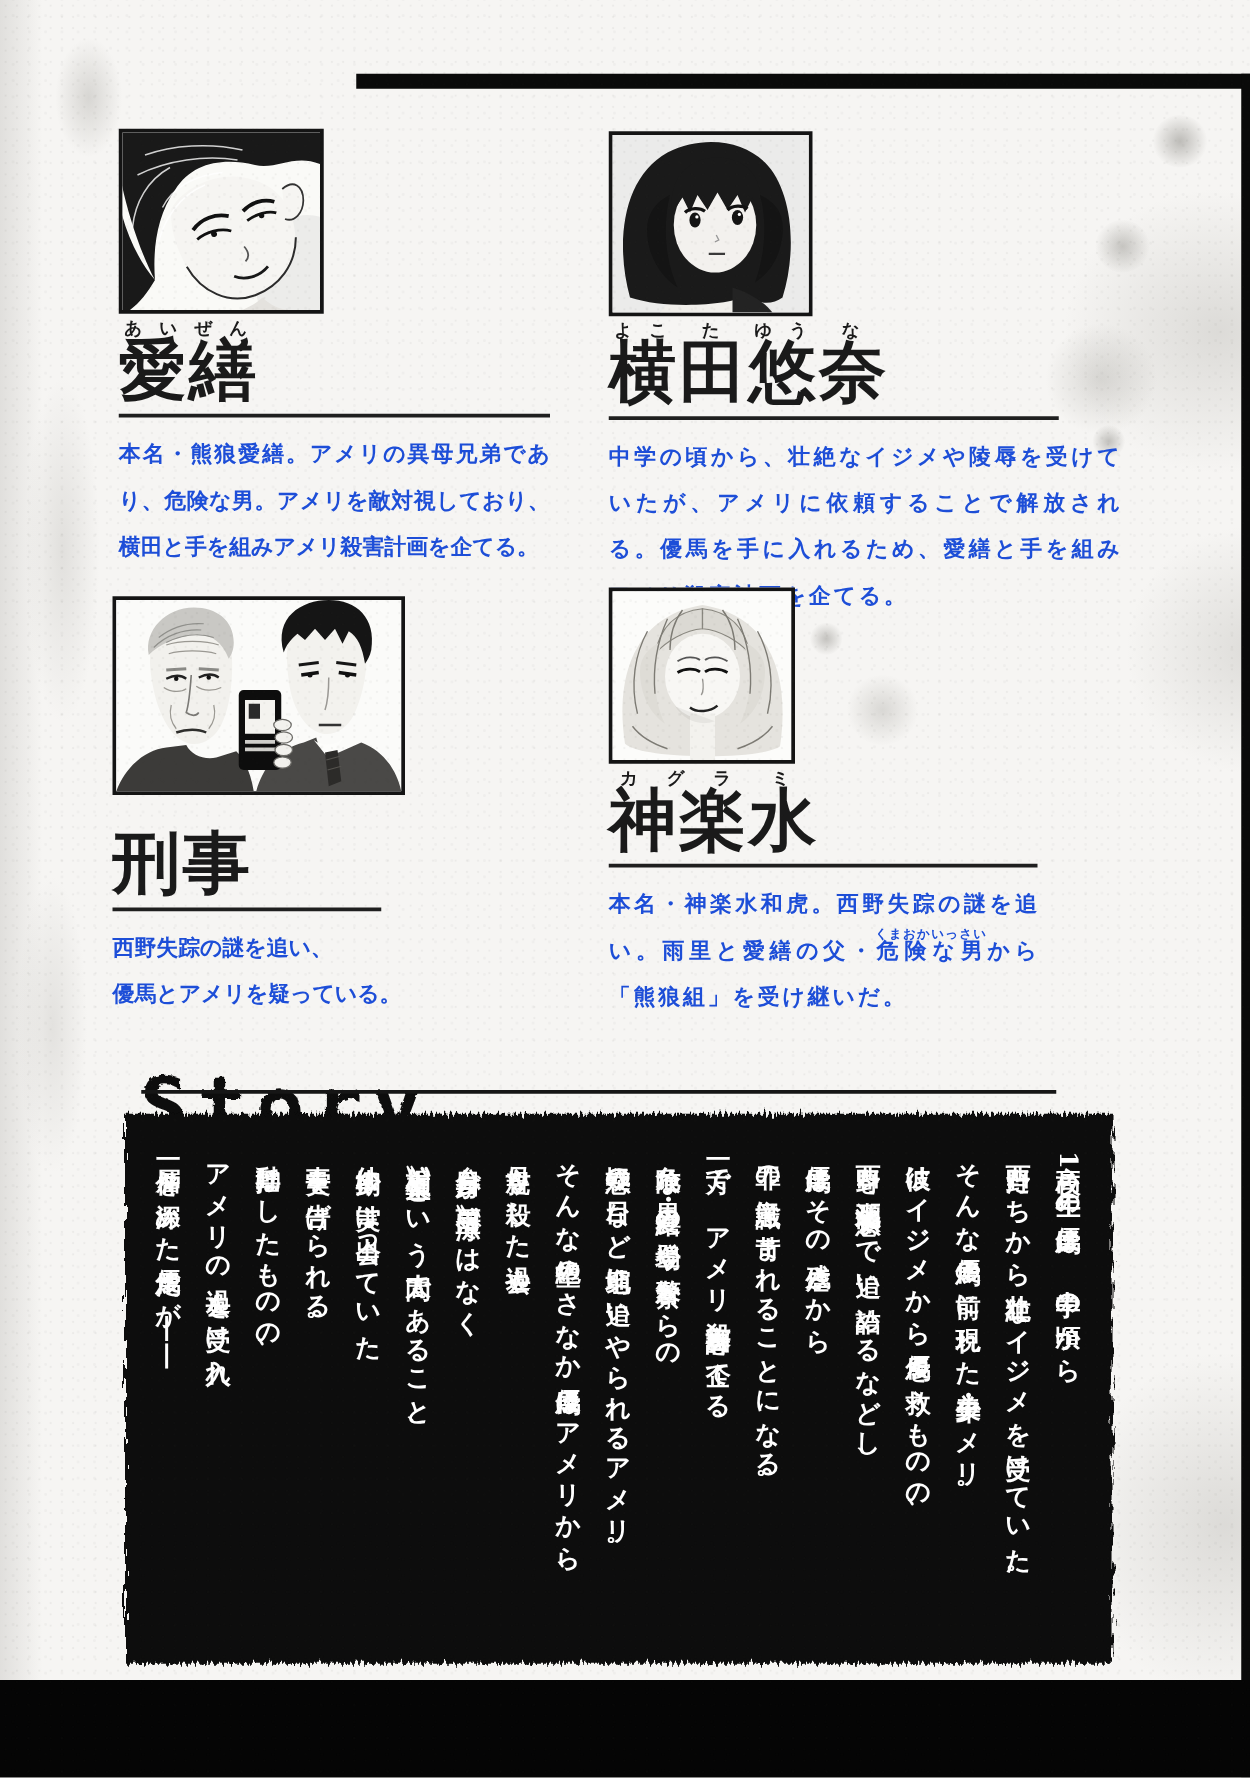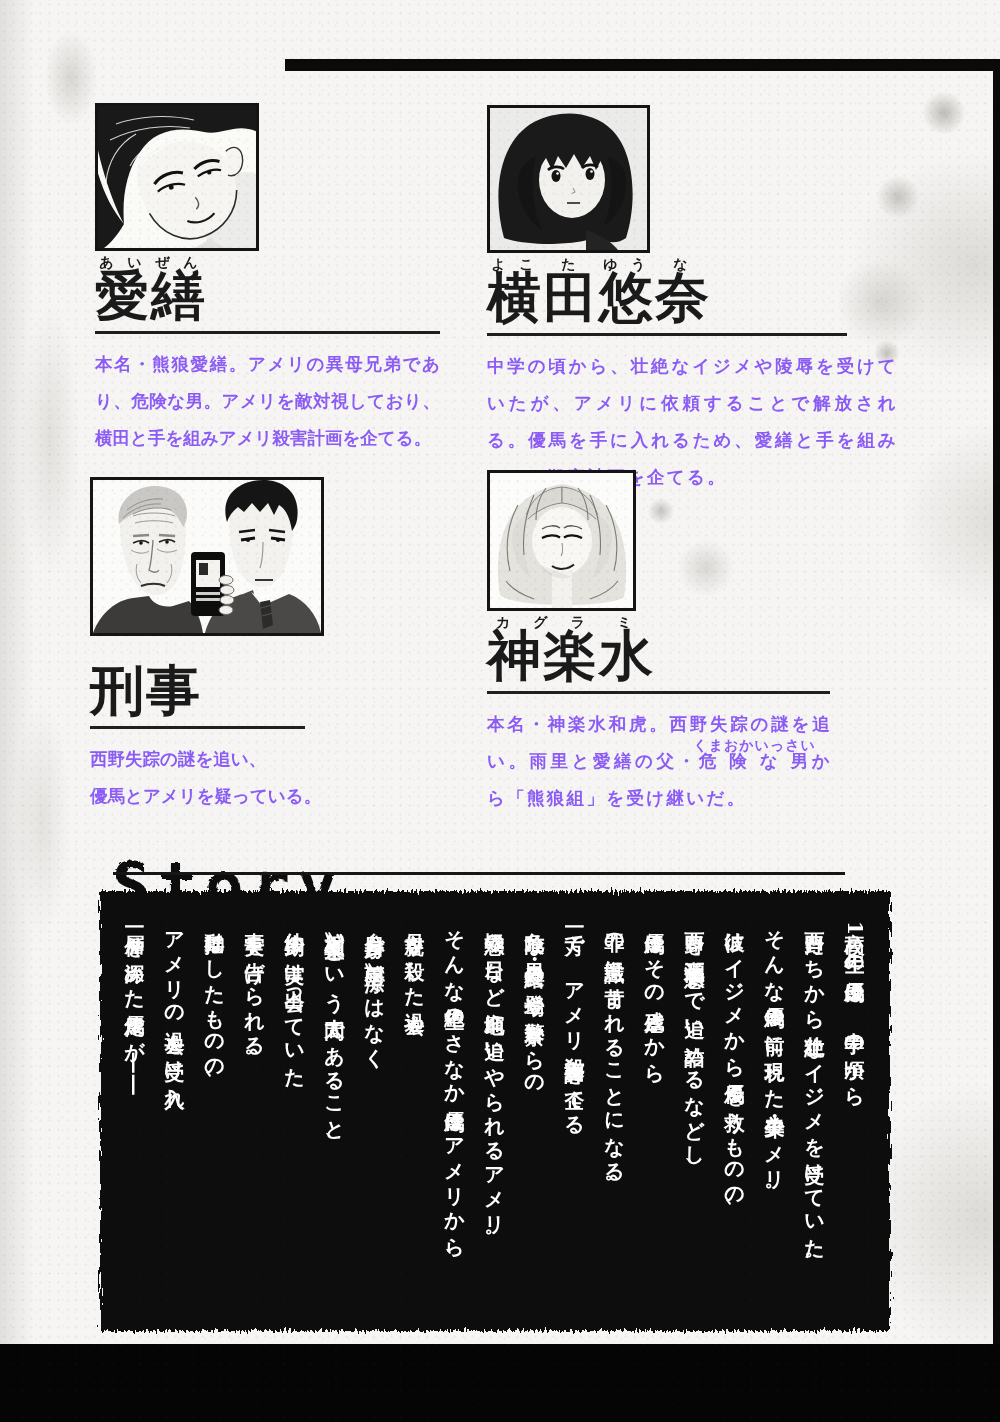--- a/index.html
+++ b/index.html
@@ -18,23 +18,23 @@
   .card{position:absolute;}
   .portrait{border:3px solid #141414;background:#fff;display:block;}
   .portrait svg{display:block;}
   .name{font-family:"DejaVu Serif","Liberation Serif",serif;font-weight:700;
         font-size:54px;line-height:1.05;letter-spacing:2px;margin-top:4px;white-space:nowrap;}
   .name rt{font-size:14px;letter-spacing:5px;font-weight:600;
         font-family:"DejaVu Sans","Liberation Sans",sans-serif;}
   .name.no-ruby{margin-top:26px;}
   .rule{border-top:3px solid #1f1f1f;margin-top:7px;}
   .desc{margin:12px 0 0 0;font-size:17.5px;line-height:37px;font-weight:700;
-        text-align:justify;white-space:pre-line;color:#8b5cf6;}
+        text-align:justify;white-space:pre-line;color:#1d4ed8;}
   .desc.sp{letter-spacing:2.3px;}
-  .desc ruby rt{font-size:14px;letter-spacing:1px;font-weight:600;}
+  .desc ruby rt{font-size:10px;letter-spacing:1px;font-weight:600;}
 
   .story-head{position:absolute;left:112px;top:806px;
         font-family:"DejaVu Sans Mono","Liberation Mono",monospace;
         font-weight:bold;font-size:64px;letter-spacing:8px;color:#0d0d0d;
         filter:url(#grunge);}
   .story-underline{position:absolute;left:113px;top:872px;width:732px;height:3px;background:#161616;}
 
   .story-box{position:absolute;left:100px;top:891px;width:790px;height:440px;}
   .story-box-bg{position:absolute;inset:0;background:#0b0b0b;filter:url(#rough);}
   .story-text{position:absolute;inset:0;box-sizing:border-box;padding:26px 15px 18px 15px;

